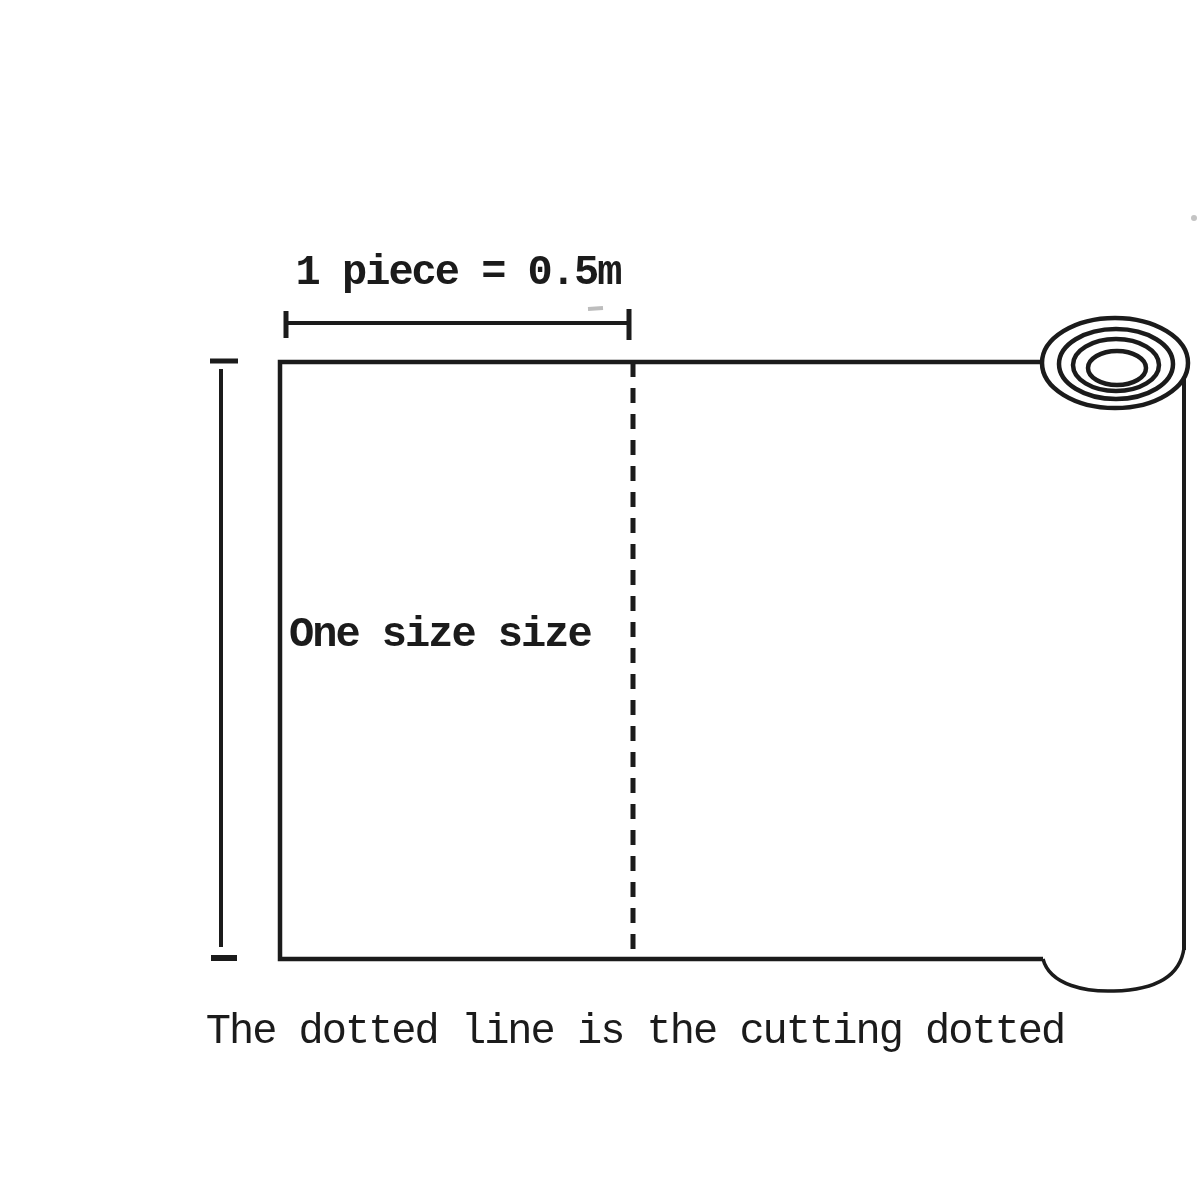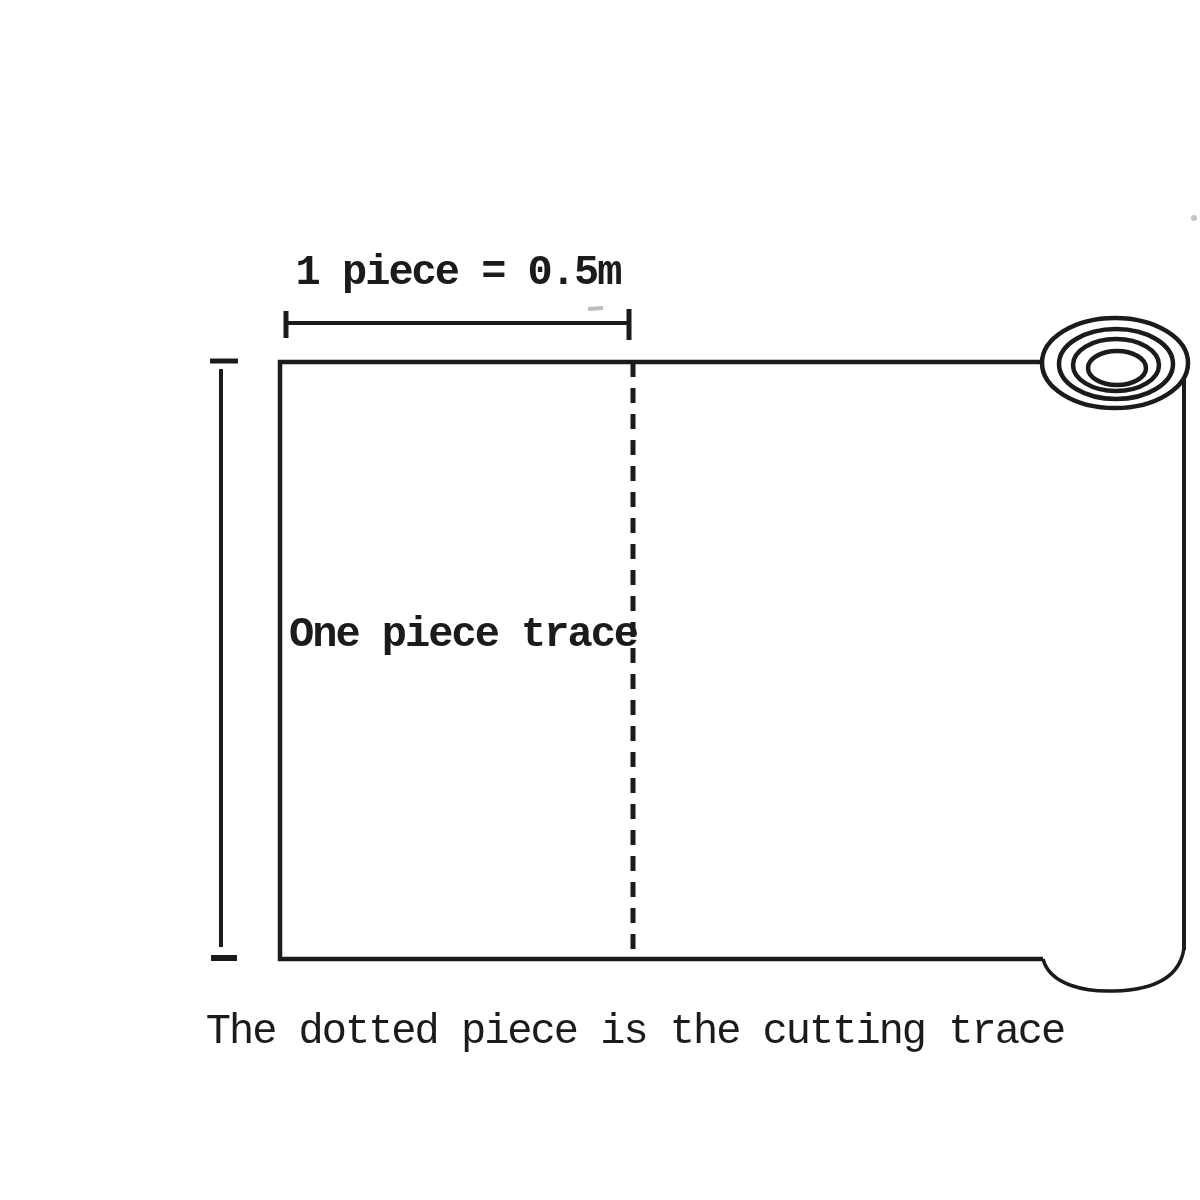--- a/index.html
+++ b/index.html
@@ -109,18 +109,18 @@
     </g>
 
     <g>
       <path class="faint" d="M 588 309 L 603 308" stroke-width="4"></path>
       <circle cx="1194" cy="218" r="3" fill="#c4c4c4" stroke="none"></circle>
     </g>
   </svg>
 
   <div class="label label-width">1 piece = 0.5m</div>
 
-  <div class="label label-piece">One piece trace</div>
+  <div class="label label-piece">One size size</div>
 
 
-  <div class="label label-caption">The dotted piece is the cutting trace</div>
+  <div class="label label-caption">The dotted line is the cutting dotted</div>
 
 </div>
 
 </body></html>

